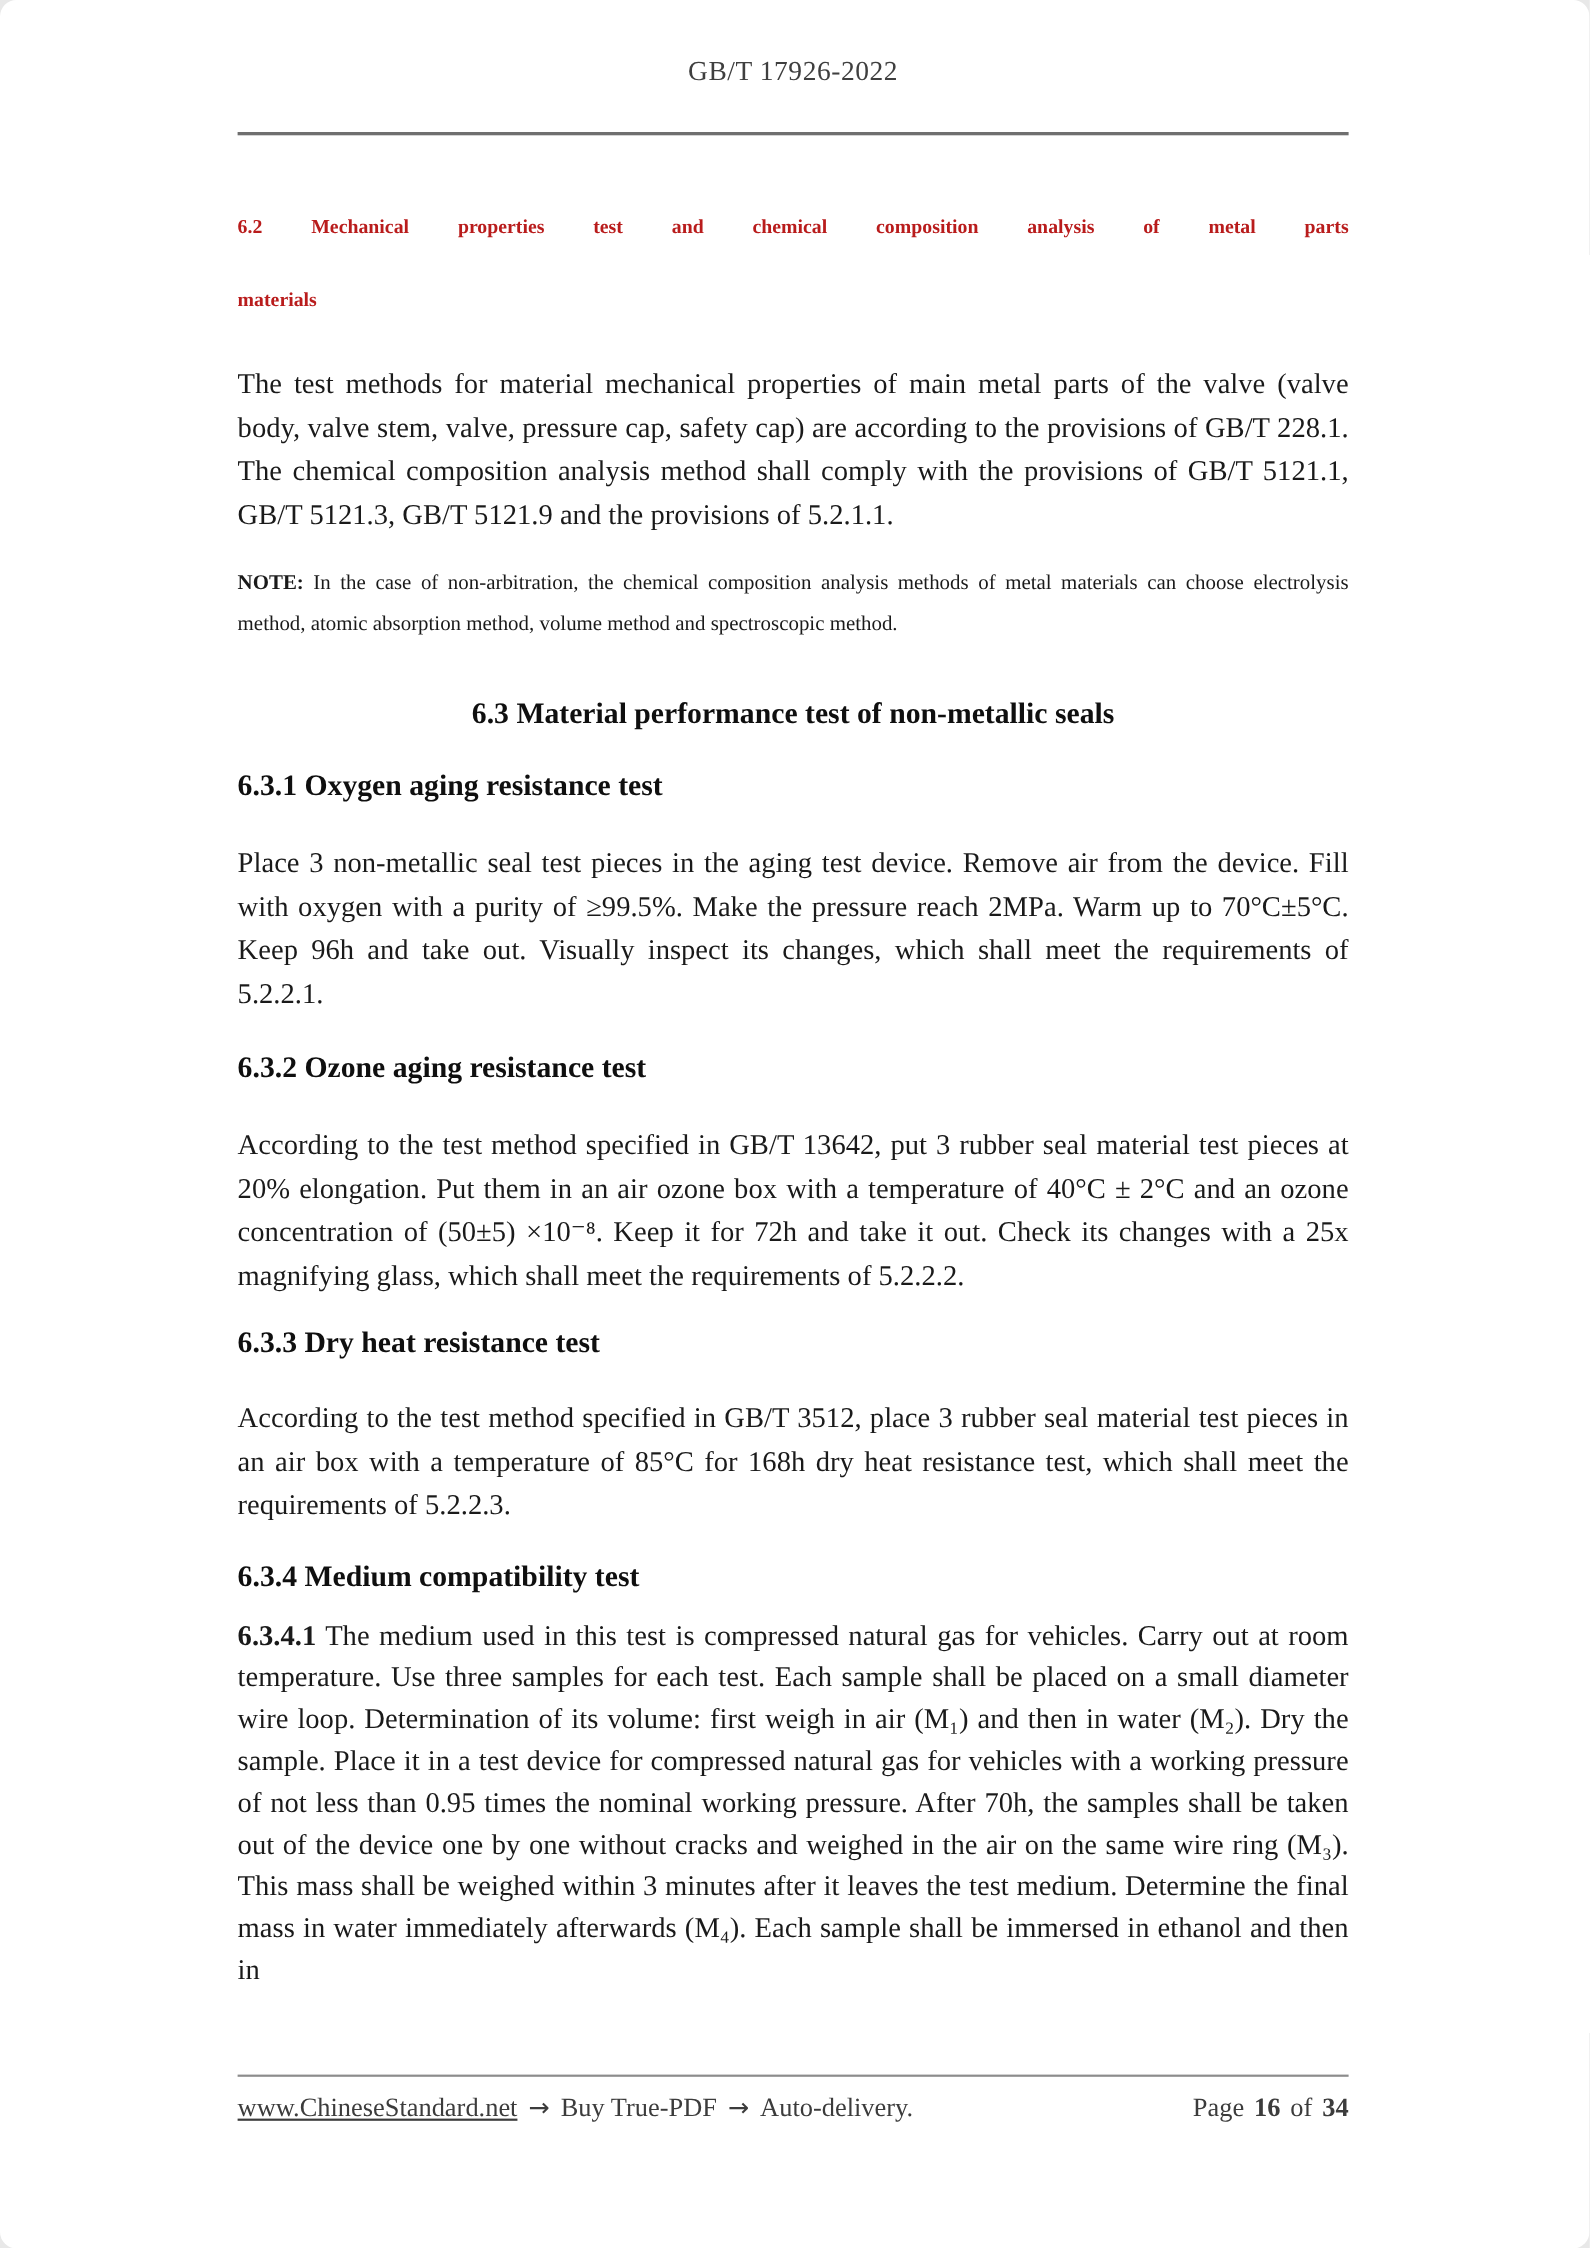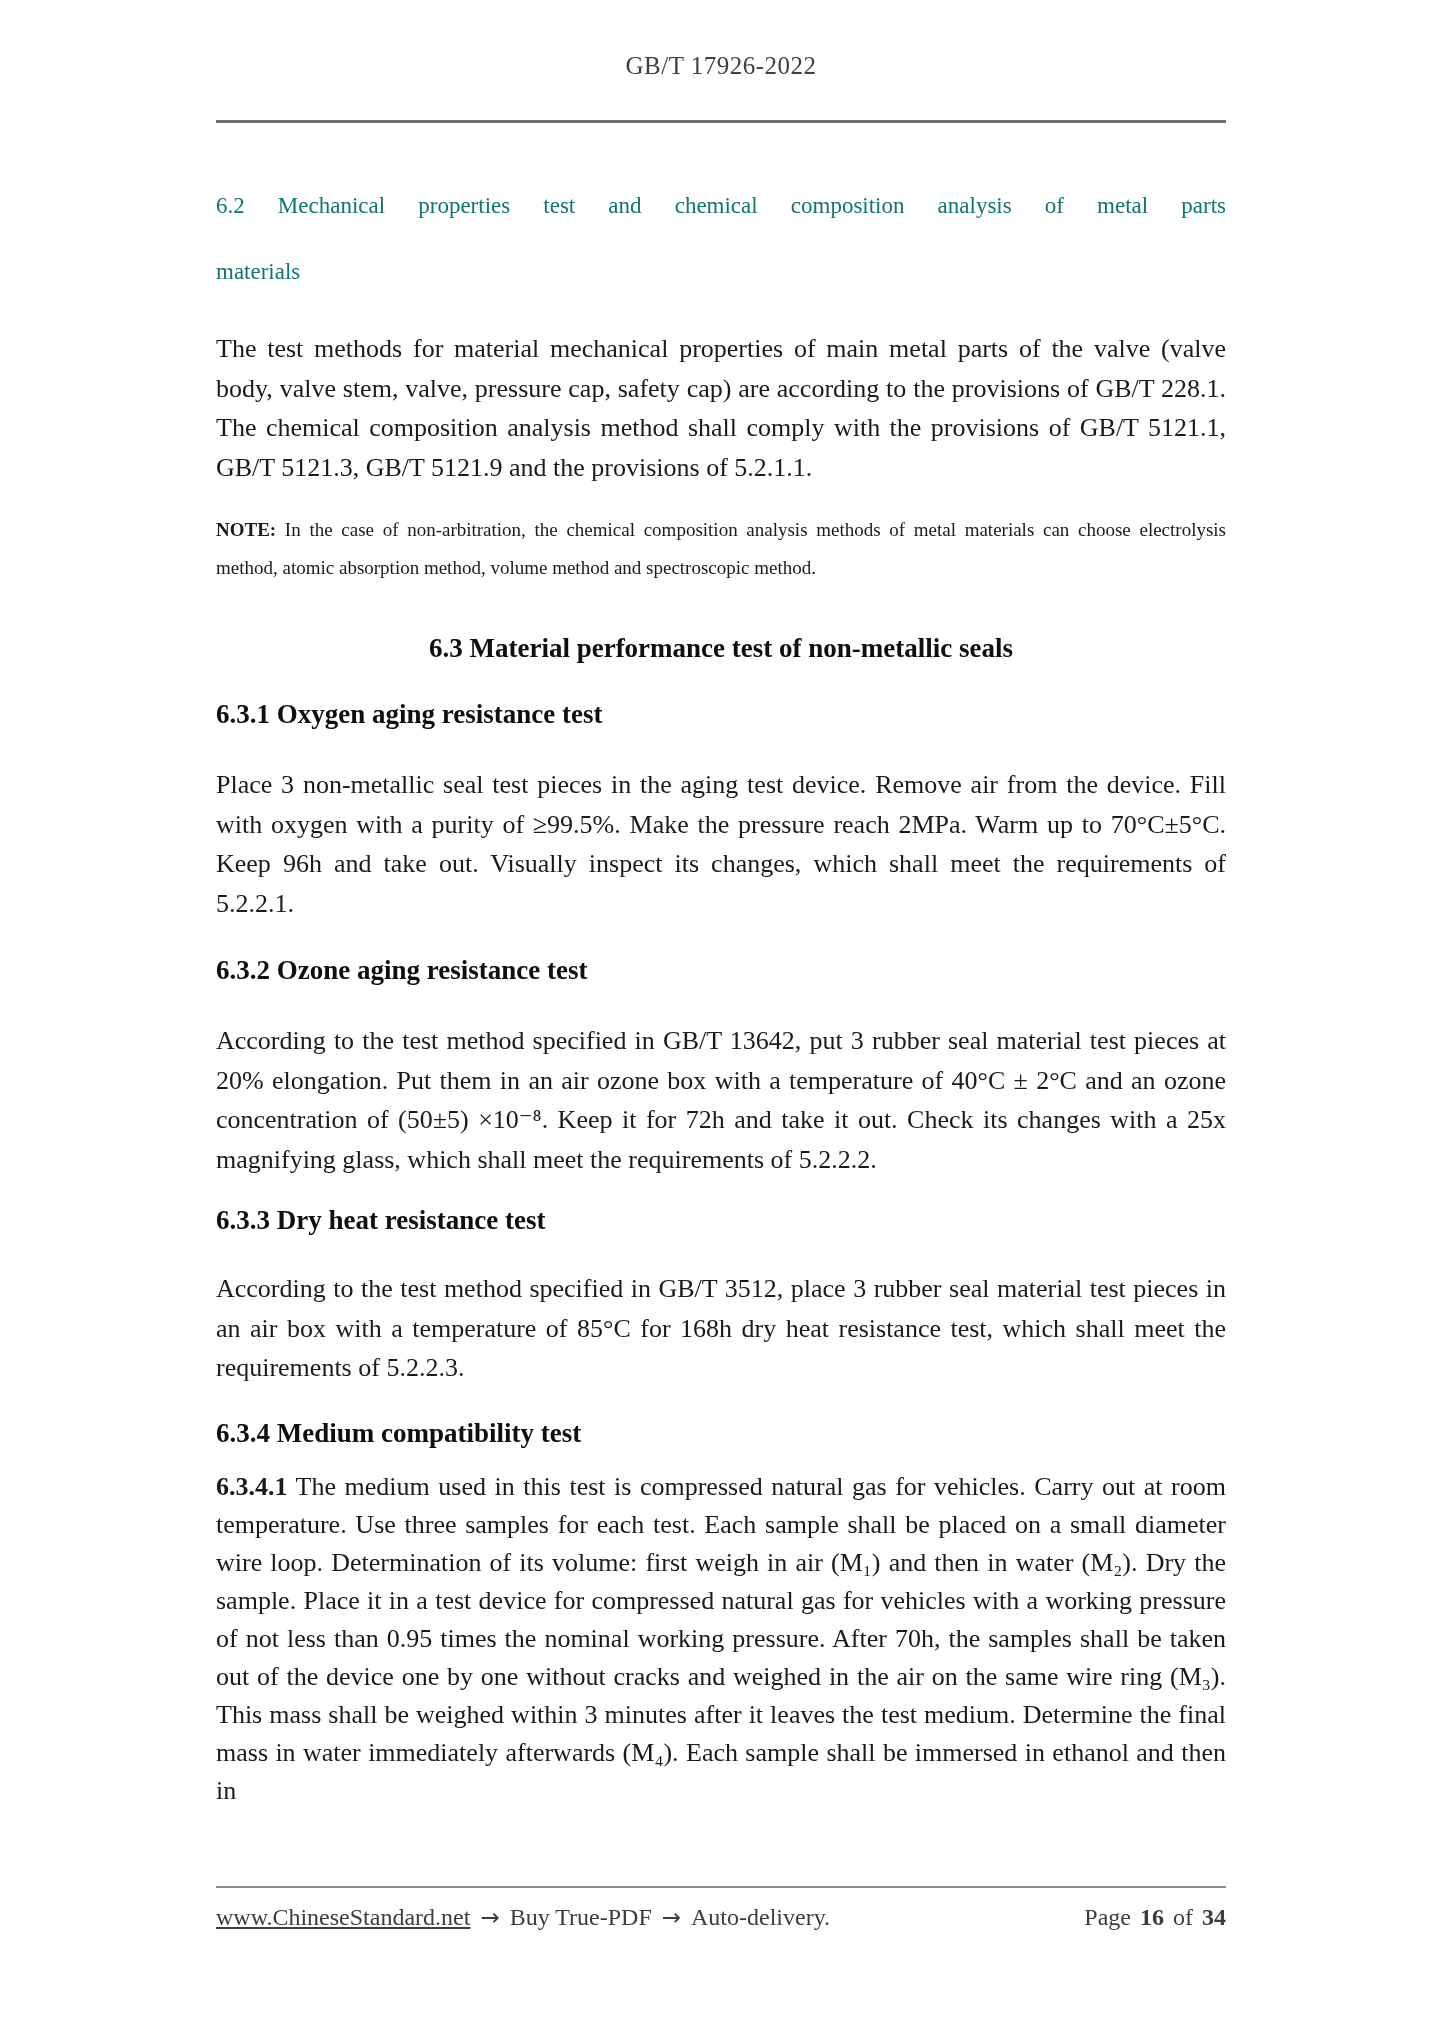--- a/index.html
+++ b/index.html
@@ -6,20 +6,21 @@
   html, body { background: #e8e8e8; }
   .page {
     position: relative;
     width: 1445px;
     height: 2044px;
     background: #ffffff;
     font-family: "Liberation Serif", "DejaVu Serif", serif;
     color: #1a1a1a;
     overflow: hidden;
     margin: 0 auto;
+    border-radius: 15px;
   }
   .content {
     position: absolute;
     left: 216px;
     top: 0;
     width: 1010px;
   }
   .doc-header {
     padding-top: 50px;
     text-align: center;
@@ -29,23 +30,23 @@
     letter-spacing: 0.5px;
   }
   .rule-top {
     margin-top: 38px;
     height: 0;
     border: none;
     border-top: 3px solid #6f6f6f;
   }
   .h-main {
     margin-top: 50px;
-    font-size: 23px;
-    font-weight: normal;
-    color: #0f766e;
+    font-size: 18px;
+    font-weight: bold;
+    color: #b91c1c;
     line-height: 66px;
   }
   .h-main .justify-full { text-align: justify; text-align-last: justify; }
   .para {
     margin-top: 24px;
     font-size: 26px;
     line-height: 39.5px;
     text-align: justify;
     color: #1a1a1a;
   }

